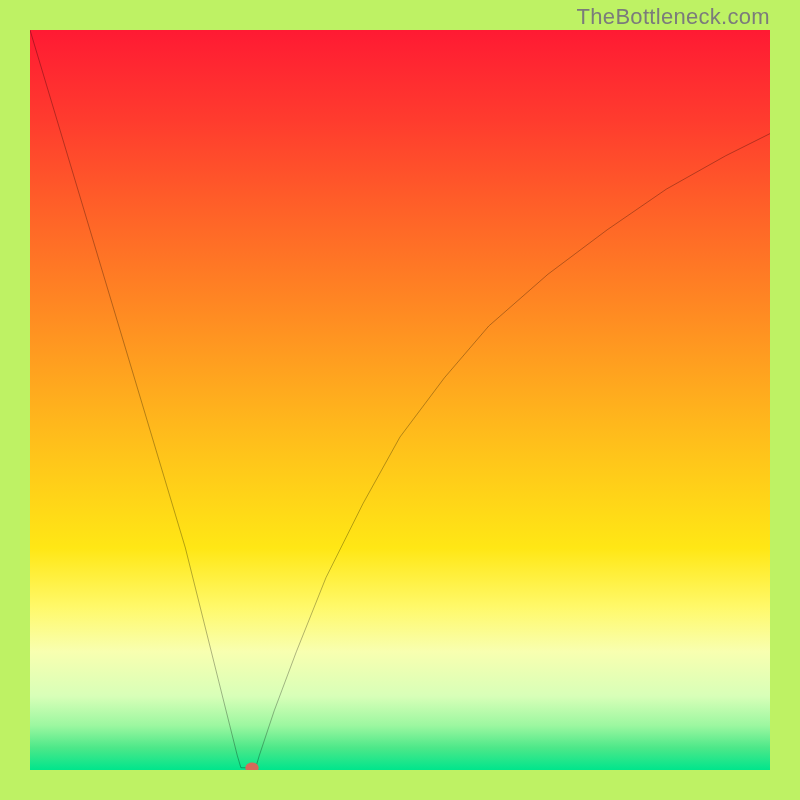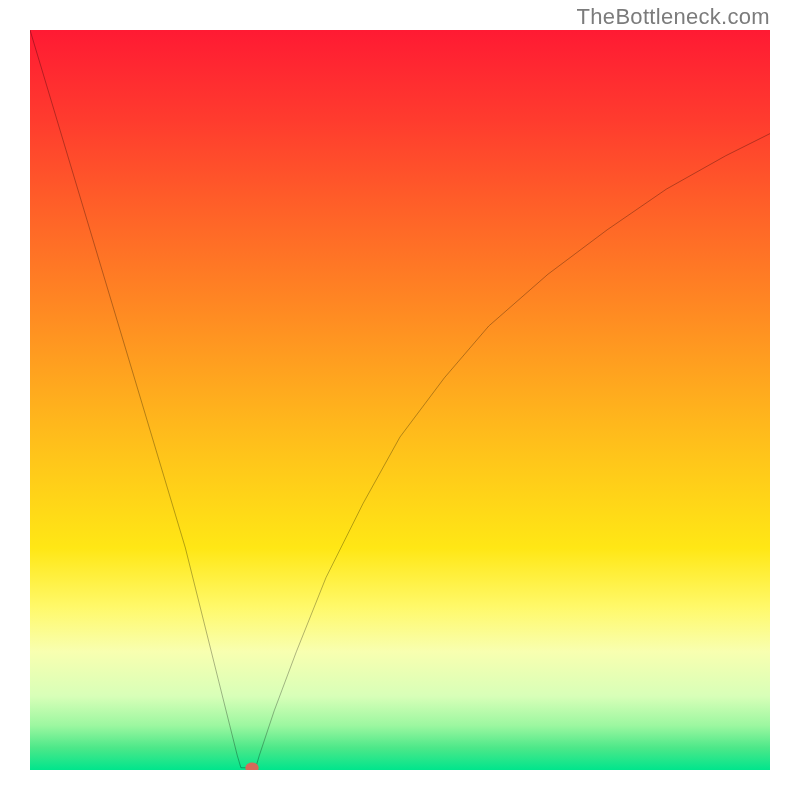--- a/index.html
+++ b/index.html
@@ -8,21 +8,21 @@
     width: 800px;
     height: 800px;
     background: #000;
     font-family: Arial, Helvetica, sans-serif;
     overflow: hidden;
   }
   .frame {
     position: relative;
     width: 800px;
     height: 800px;
-    background: #ffffff;
+    background: #bef264;
   }
   .plot {
     position: absolute;
     left: 30px;
     top: 30px;
     width: 740px;
     height: 740px;
     background: linear-gradient(
       to bottom,
       #ff1a33 0%,

